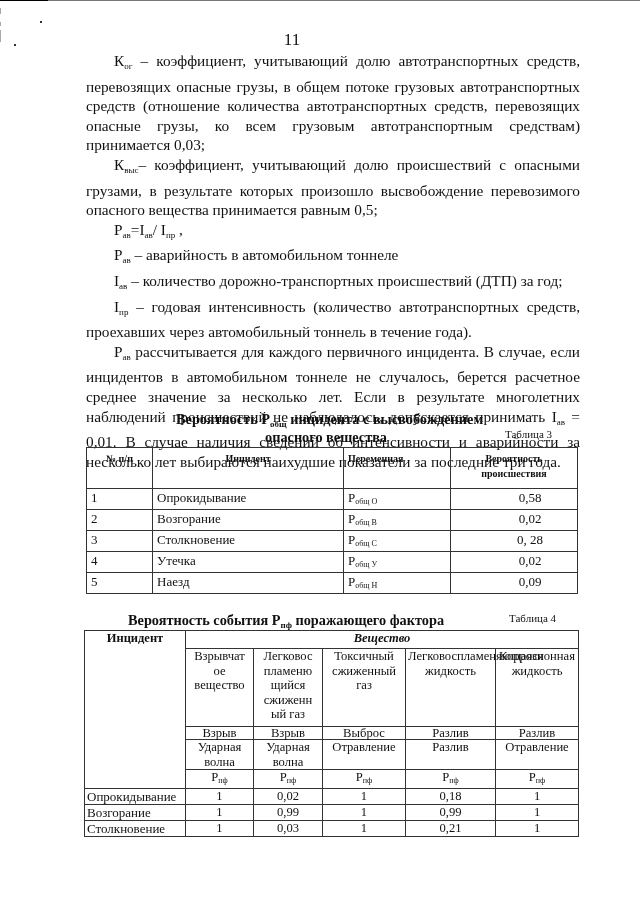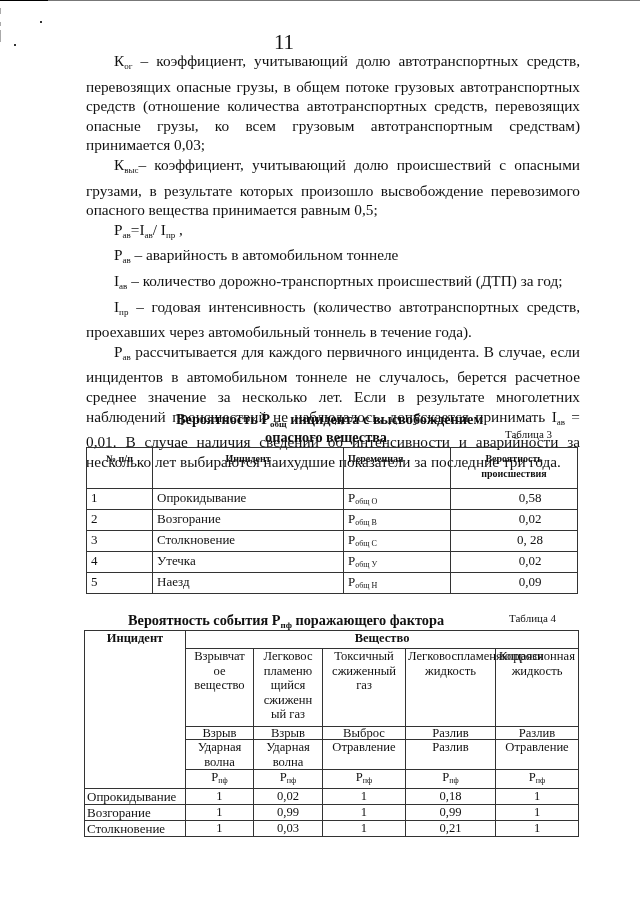--- a/index.html
+++ b/index.html
@@ -6,22 +6,22 @@
     body {
       width: 640px; height: 905px; position: relative; overflow: hidden;
       font-family: "Liberation Serif", "DejaVu Serif", serif;
       color: #111111;
     }
     .page-top-line { position: absolute; left: 0; top: 0; width: 48px; height: 1px; background: #000; }
     .page-top-line2 { position: absolute; left: 48px; top: 0; width: 592px; height: 1px; background: #777; }
     .scan-tick { position: absolute; left: 0; width: 1px; background: #aaa; }
     .scan-dot { position: absolute; width: 2px; height: 2px; background: #333; }
     .page-number {
-      position: absolute; left: 0; width: 568px; top: 30px; text-align: center;
-      font-size: 21px;
+      position: absolute; left: 8px; width: 568px; top: 30px; text-align: center;
+      font-size: 17px;
     }
     .body-text {
       position: absolute; left: 86px; width: 494px; top: 51px;
       font-size: 15.3px; line-height: 19.6px;
     }
     .p { margin: 0; text-align: justify; text-align-last: left; }
     .ind { text-indent: 28px; }
     .sym { font-size: 15.3px; }
     .sub { font-size: 9px; vertical-align: -3px; }
 
@@ -38,21 +38,21 @@
     table.t3 { left: 86px; top: 447px; width: 491px; }
     table.t3 .hdr td { height: 37px; font-weight: bold; font-size: 10px; text-align: center; padding-top: 3px; }
     table.t3 .row td { height: 19px; padding-top: 1px; }
     table.t3 .c-num { text-align: left; }
     table.t3 .c-prob { text-align: center; padding-left: 36px; }
     table.t3 .var-sub { font-size: 8px; vertical-align: -2px; }
 
     table.t4 { left: 84px; top: 630px; width: 494px; font-size: 12.6px; line-height: 14.5px; }
     table.t4 td { text-align: center; padding: 0 2px; }
     table.t4 .incident-hdr { font-weight: bold; font-size: 12.5px; }
-    table.t4 .substance-hdr { font-weight: bold; height: 17px; font-size: 12.5px; }
+    table.t4 .substance-hdr { font-weight: bold; height: 17px; font-size: 12.5px; font-style: italic; }
     table.t4 .names td { height: 77px; }
     table.t4 .event td { height: 11px; line-height: 12px; }
     table.t4 .factor td { height: 28px; }
     table.t4 .pcol td { height: 16px; line-height: 15px; }
     table.t4 .data td { height: 15px; line-height: 15px; }
     table.t4 .rowname { text-align: left; white-space: nowrap; padding-left: 2px; font-size: 13px; }
     .pf-sub { font-size: 8px; vertical-align: -2px; }
   </style>
 </head>
 <body>

